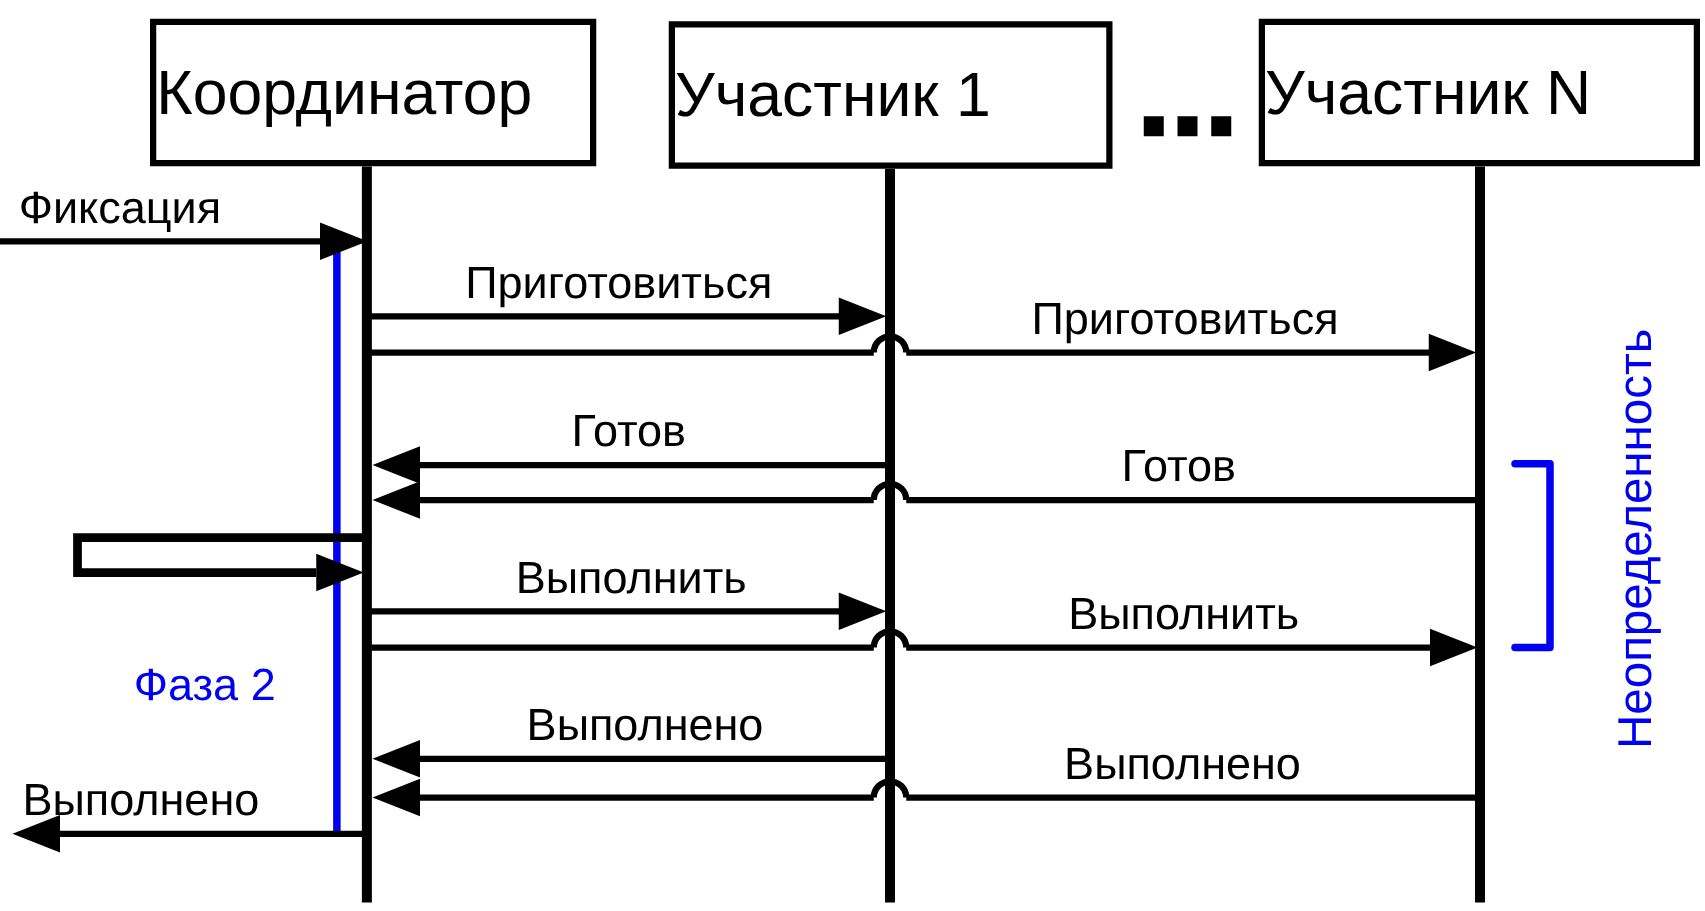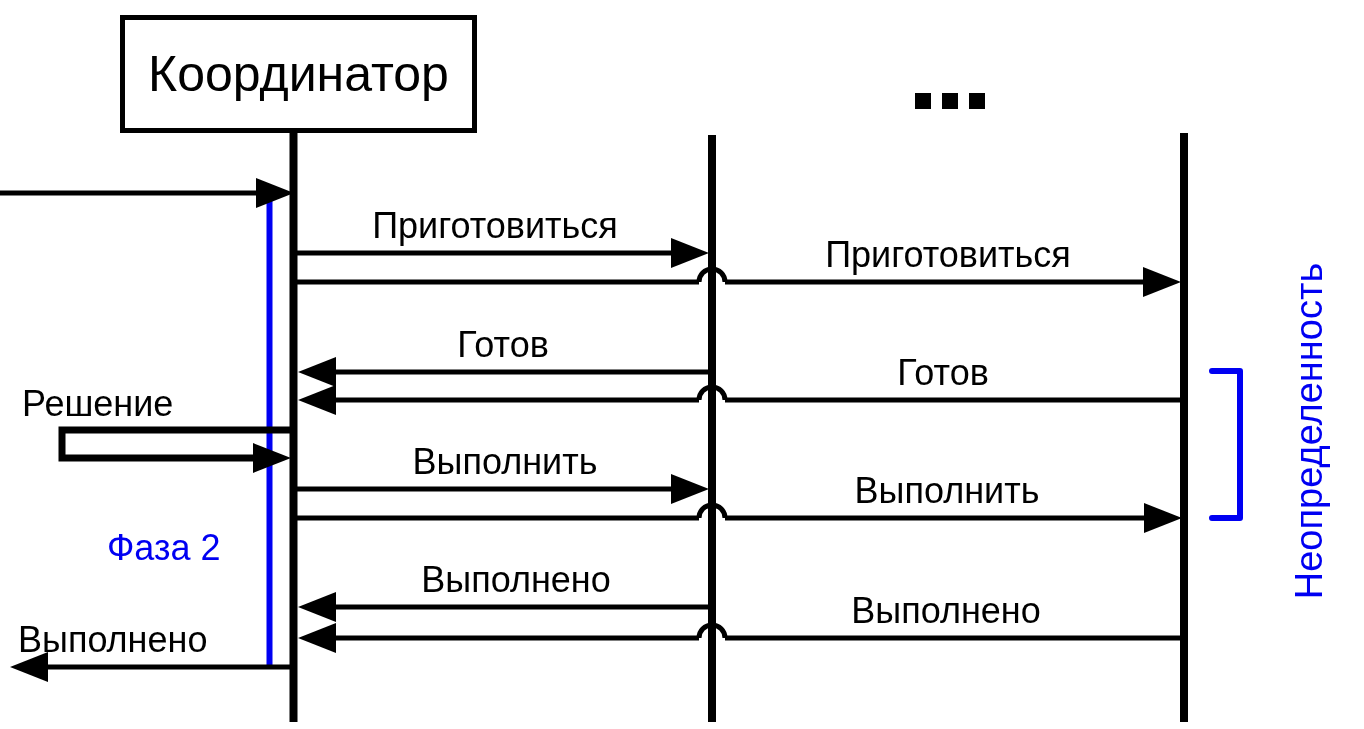--- a/index.html
+++ b/index.html
@@ -7,21 +7,21 @@
   .canvas {
     position:relative; width:1364px; height:729px; overflow:hidden;
     background:var(--paper);
     font-family:"Liberation Sans","DejaVu Sans",sans-serif;
     color:var(--ink);
   }
   svg.wires { position:absolute; left:0; top:0; width:1364px; height:729px; }
   .actor-box {
     position:absolute; box-sizing:border-box;
     border:5px solid var(--ink); background:var(--paper);
-    display:flex; align-items:center; justify-content:center;
+    display:flex; align-items:center; 
   }
   .actor-label { font-size:50px; line-height:1; white-space:nowrap; }
   .lbl {
     position:absolute; font-size:36px; line-height:1.08; white-space:nowrap;
   }
   .lbl.centered { transform:translateX(-50%); text-align:center; }
   .accent { color:var(--accent); }
   .ellipsis-wrap {
     position:absolute; left:915px; top:92px; width:70px; height:18px;
     display:flex; justify-content:space-between; align-items:center;
@@ -119,29 +119,35 @@
     </g>
 
     <g>
       <path d="M1212 371 H1240 V518 H1212" stroke="#0000f2" stroke-width="6" stroke-linejoin="round" stroke-linecap="round"></path>
     </g>
   </svg>
 
   <div class="actor-box" style="left:120px; top:15px; width:357px; height:118px;">
     <div class="actor-label">Координатор</div>
   </div>
+  <div class="actor-box" style="left:535px; top:17px; width:355px; height:118px;">
+    <div class="actor-label">Участник 1</div>
+  </div>
+  <div class="actor-box" style="left:1007px; top:15px; width:353px; height:118px;">
+    <div class="actor-label">Участник N</div>
+  </div>
 
   <div class="ellipsis-wrap">
     <span class="dot"></span>
     <span class="dot"></span>
     <span class="dot"></span>
     <span class="sr">...</span>
   </div>
 
-  <div class="lbl" style="left:22px; top:385px;">Решение</div>
+  <div class="lbl" style="left:15px; top:147px;">Фиксация</div>
   <div class="lbl" style="left:18px; top:621px;">Выполнено</div>
 
   <div class="lbl accent" style="left:83px; top:529px;margin-left:24px;">Фаза 2</div>
 
   <div class="lbl centered" style="left:495px; top:207px;">Приготовиться</div>
   <div class="lbl centered" style="left:948px; top:236px;">Приготовиться</div>
   <div class="lbl centered" style="left:503px; top:326px;">Готов</div>
   <div class="lbl centered" style="left:943px; top:354px;">Готов</div>
   <div class="lbl centered" style="left:505px; top:443px;">Выполнить</div>
   <div class="lbl centered" style="left:947px; top:472px;">Выполнить</div>

